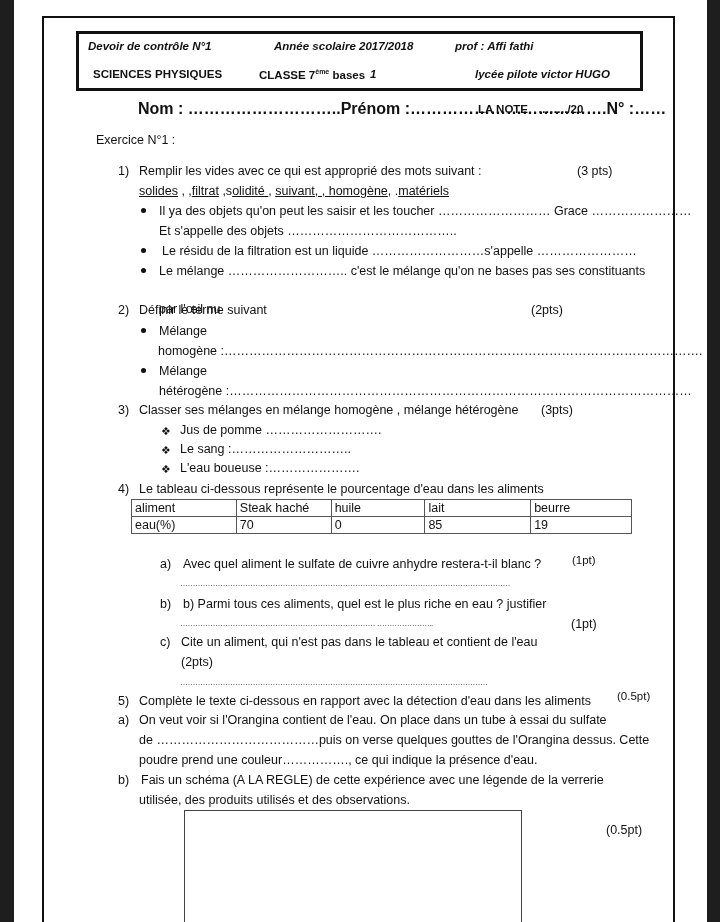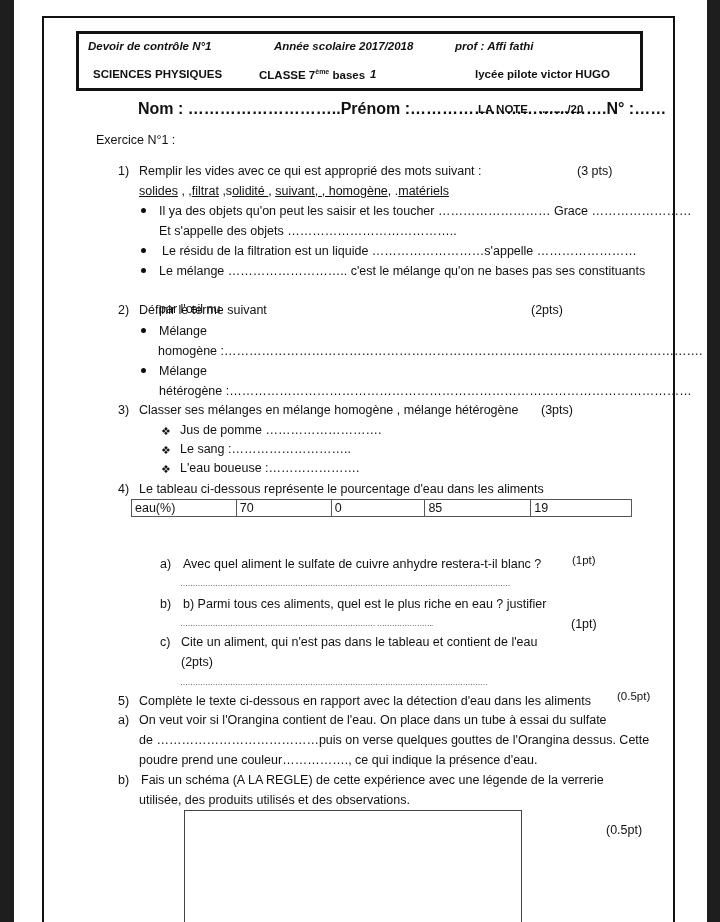--- a/index.html
+++ b/index.html
@@ -53,21 +53,21 @@
 <div class="sheet"></div>
 <div class="outer-frame"></div>
 
 <div class="header-box">
   <span class="hb it" style="left:9px; top:6px;">Devoir de contrôle N°1</span>
   <span class="hb it" style="left:195px; top:6px;">Année scolaire 2017/2018</span>
   <span class="hb it" style="left:376px; top:6px;">prof : Affi fathi</span>
   <span class="hb" style="left:14px; top:34px;">SCIENCES PHYSIQUES</span>
   <span class="hb" style="left:180px; top:34px;"><span>CLASSE 7</span><sup>ème</sup><span> bases</span></span>
   <span class="hb it" style="left:291px; top:34px;">1</span>
-  <span class="hb" style="left:396px; top:34px;">lycée pilote victor HUGO</span>
+  <span class="hb" style="left:396px; top:34px;font-style:italic;">lycée pilote victor HUGO</span>
 </div>
 
 <span class="t b" style="left:138px; top:101px; font-size:16px;">Nom : ………………………..Prénom :……………………………….N° :…… </span>
 <span class="t b" style="left:478px; top:101px; font-size:11.5px;">LA NOTE</span>
 <span class="t b" style="left:538px; top:101px; font-size:11.5px;">……../20</span>
 
 <span class="t" style="left:96px; top:132px;">Exercice N°1 :</span>
 
 <span class="t" style="left:118px; top:163px;">1)</span>
 <span class="t" style="left:139px; top:163px;">Remplir les vides avec ce qui est approprié  des mots suivant :</span>
@@ -111,20 +111,27 @@
 
 <table class="aliments">
   <colgroup>
     <col style="width:105px">
       <col style="width:95px">
       <col style="width:94px">
       <col style="width:106px">
       <col style="width:101px">
   </colgroup>
   <tbody>
+      <tr>
+    <td>aliment</td>
+    <td>Steak haché</td>
+    <td>huile</td>
+    <td>lait</td>
+    <td>beurre</td>
+  </tr>
   <tr>
     <td>eau(%)</td>
     <td>70</td>
     <td>0</td>
     <td>85</td>
     <td>19</td>
   </tr>
 </tbody>
   </table>
 

